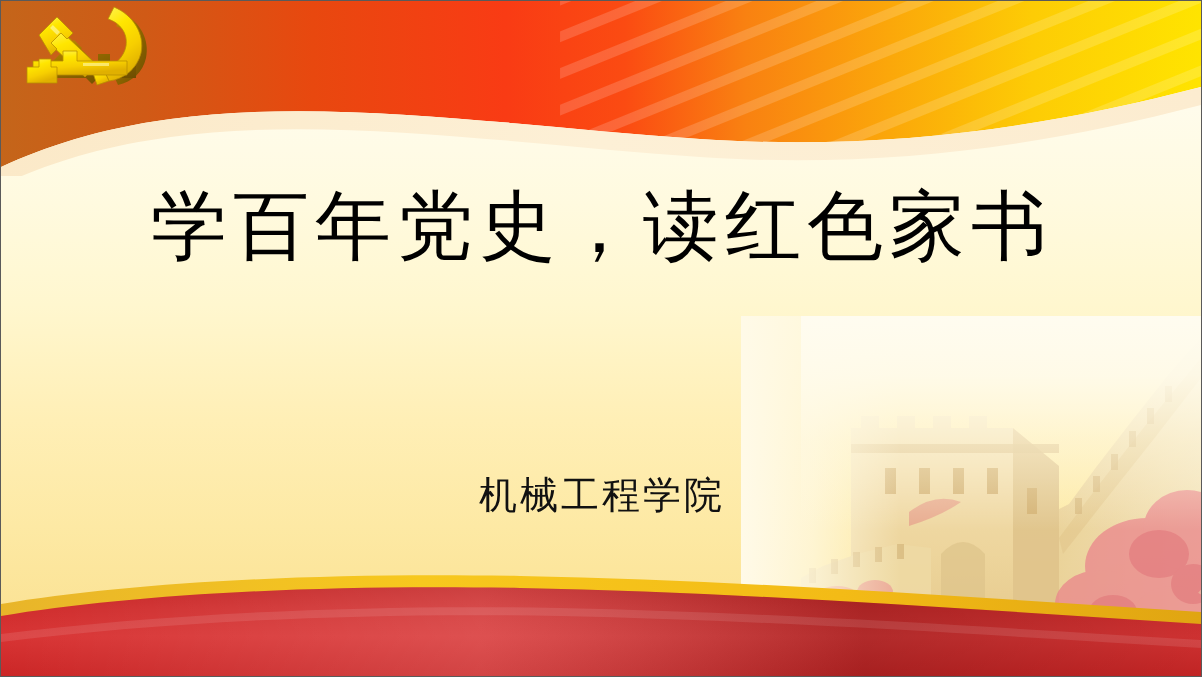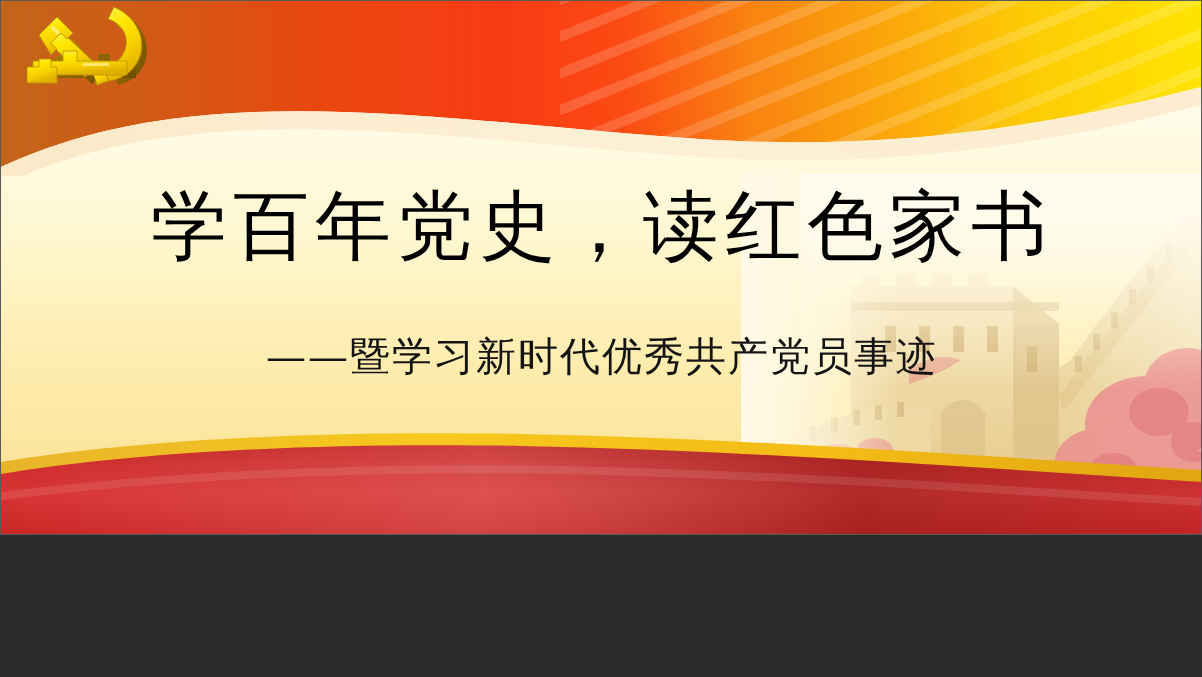--- a/index.html
+++ b/index.html
@@ -8,21 +8,21 @@
     padding: 0;
     background: #2b2b2b;
   }
   body {
     font-family: "DejaVu Sans", sans-serif;
   }
 
   .slide {
     position: relative;
     width: 1202px;
-    height: 535px;
+    height: 677px;
     overflow: hidden;
     box-sizing: border-box;
     border: 1px solid #5a5a5a;
     background: #fffdf0;
     padding-left: 40px;
   }
 
   
   .bg-wash {
     position: absolute;
@@ -328,23 +328,23 @@
         <rect x="30" y="20" width="4" height="10" transform="rotate(-45 32 25)"></rect>
         <rect x="60" y="58" width="26" height="3"></rect>
       </g>
     </svg>
   </div>
 
   <div class="text-stack">
 
     <div class="main-title">学百年党史，读红色家书</div>
 
-    <div class="subtitle">——暨学习新时代优秀共产党员事迹</div>
 
     <div class="org-block">
+      <span class="org-line">机械工程学院</span>
     </div>
 
   </div>
 
   <div class="bottom-ribbon">
     <svg viewBox="0 0 1202 120" preserveAspectRatio="none" aria-hidden="true">
       <defs>
         <linearGradient id="redG" x1="0" y1="0" x2="0" y2="1">
           <stop offset="0%" stop-color="#c42222"></stop>
           <stop offset="22%" stop-color="#cf2c2c"></stop>

